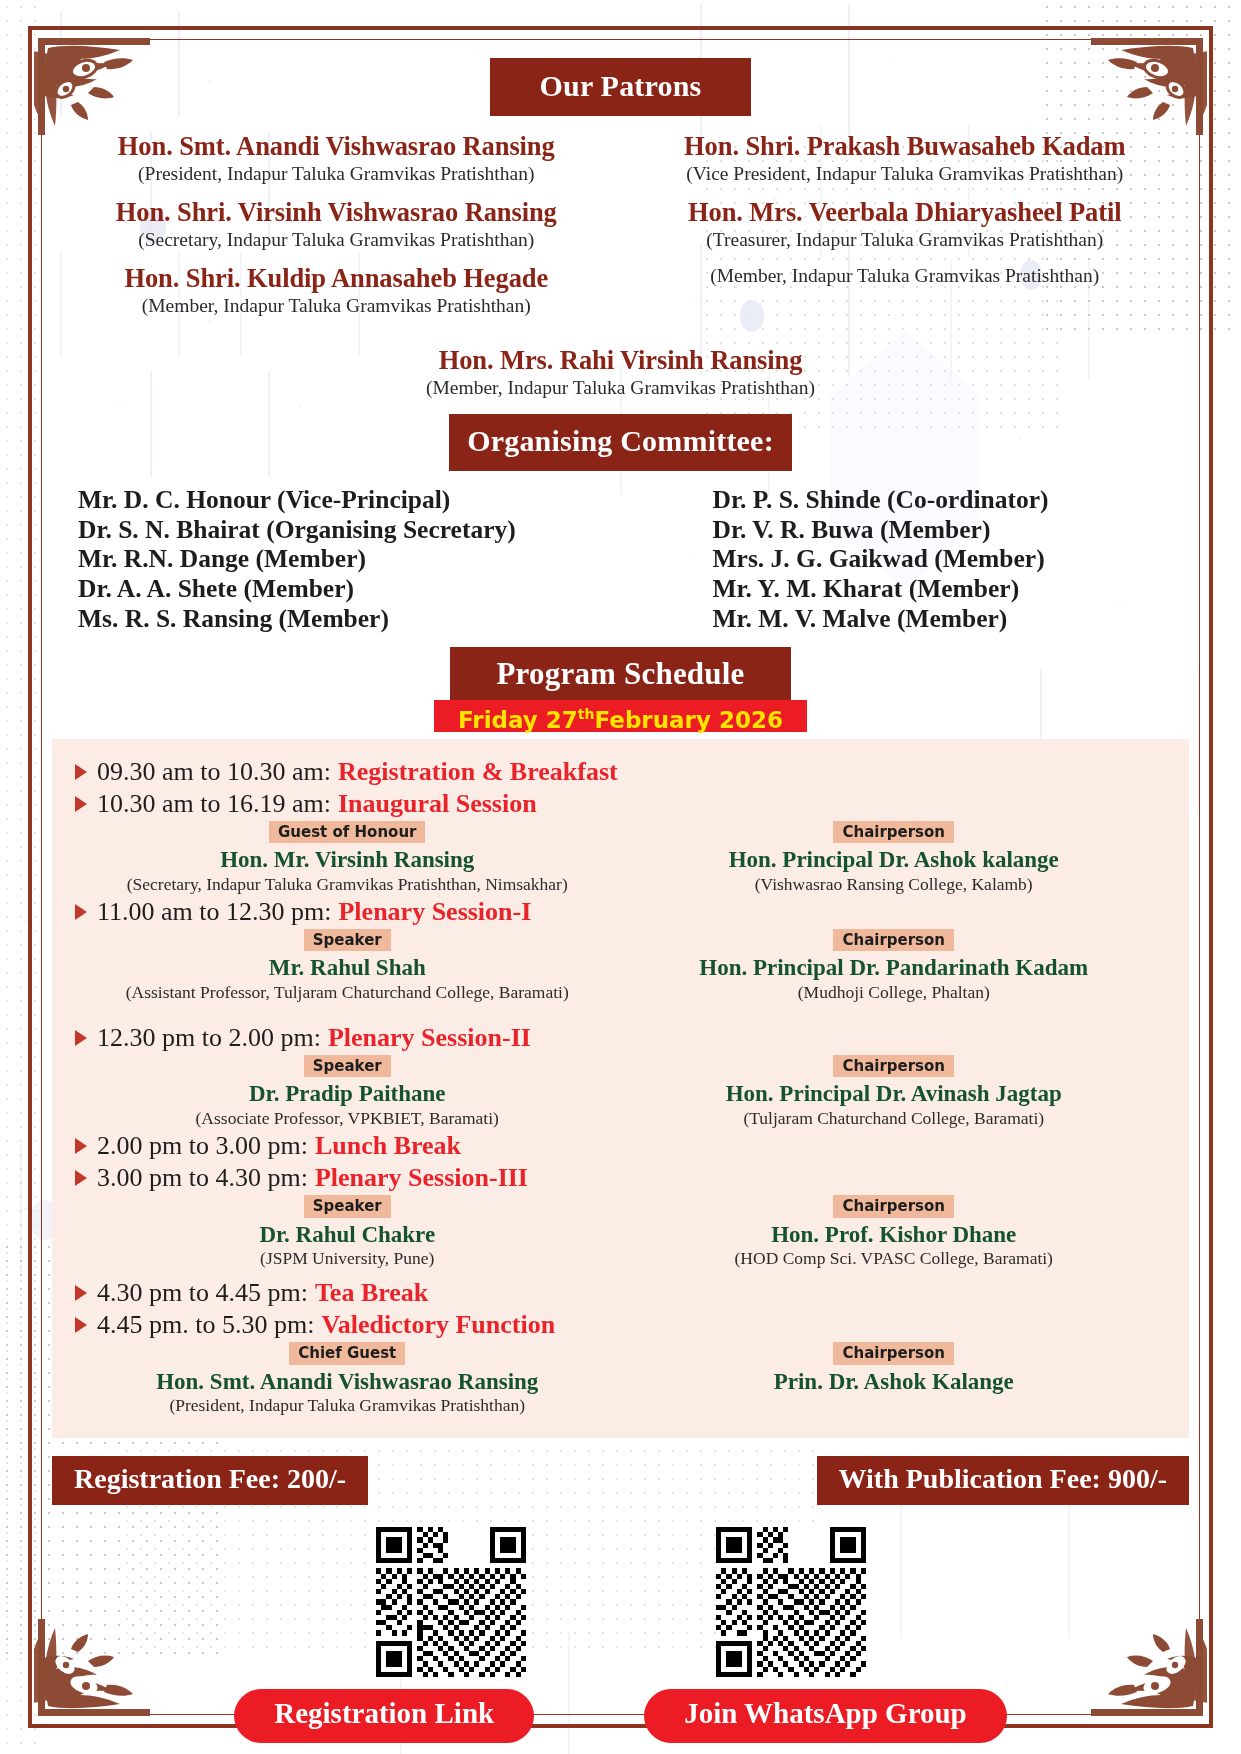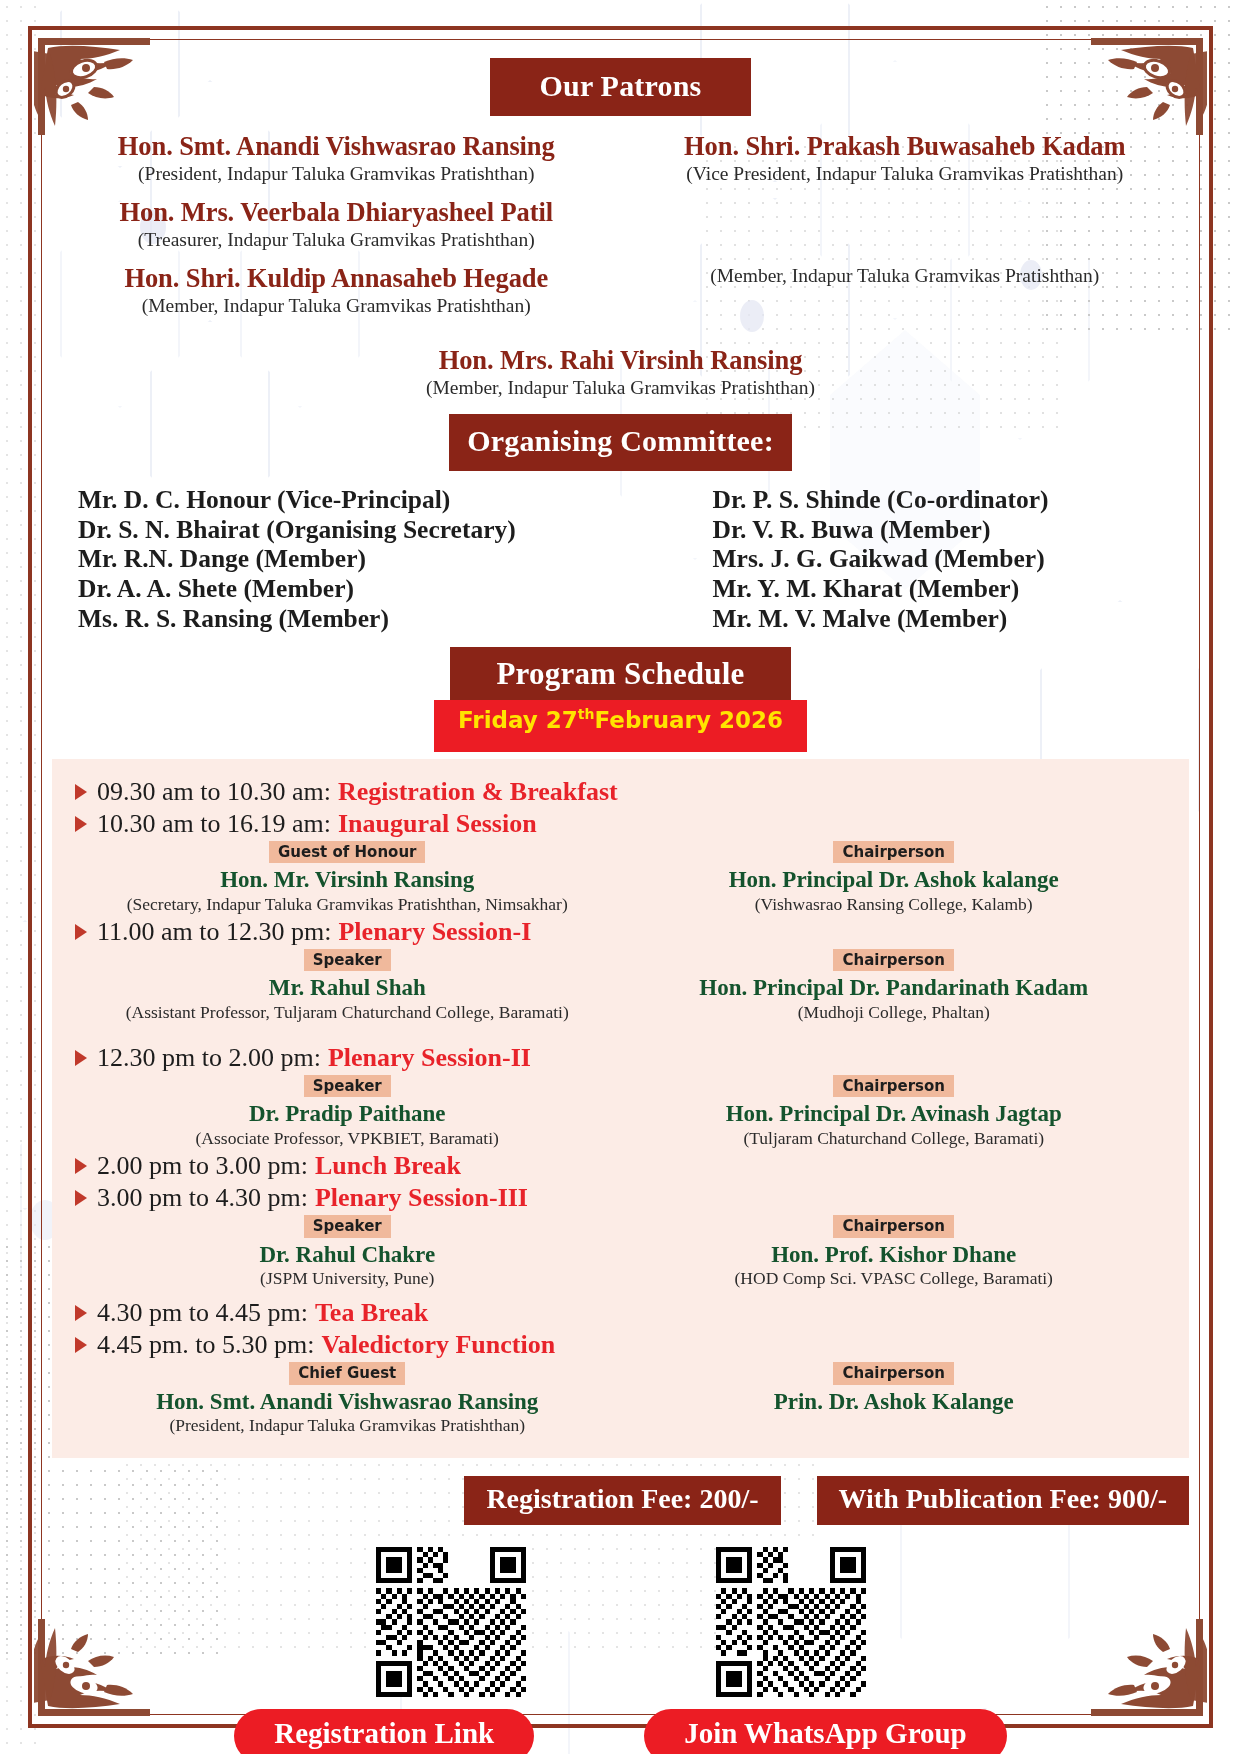--- a/index.html
+++ b/index.html
@@ -86,21 +86,21 @@
   .org-col.right { padding-left:92px; }
   .org-item {
     font-weight:bold; font-size:25.5px; color:#1d1d1d; line-height:1.16;
   }
 
   
   .prog-head { text-align:center; margin-top:14px; }
   .date-band {
     display:inline-block; background:#ec1c24; color:#ffe400;
     font-family:"DejaVu Sans", sans-serif; font-weight:bold;
-    font-size:23px; padding:7px 24px 20px; line-height:1; position:relative;
+    font-size:23px; padding:7px 24px 0; line-height:1; position:relative;
     top:-3px;
   }
   .date-band sup { font-size:14px; vertical-align:super; }
 
   .sched {
     margin-top:4px; background:#fcece6; padding:16px 22px 22px;
     position:relative;
   }
   .line { display:flex; align-items:flex-start; margin:2px 0 2px; }
   .tri {
@@ -120,21 +120,21 @@
   }
   .pperson {
     color:#14532d; font-weight:bold; font-size:23px; line-height:1.2;
     margin-top:3px;
   }
   .paff { color:#2b2b2b; font-size:17.5px; line-height:1.2; }
   .gap { height:18px; }
   .gap-sm { height:7px; }
 
   
-  .fees { display:flex; justify-content:flex-end; gap:36px; margin-top:18px; }
+  .fees { display:flex; justify-content:space-between; gap:36px; margin-top:18px; }
   .fee-band {
     background:#8a2417; color:#fff; font-weight:bold; font-size:28px;
     padding:9px 22px 12px; line-height:1;
   }
   .qrrow { display:flex; justify-content:center; gap:190px; margin-top:22px; }
   .qr { width:150px; height:150px; display:block; }
   .btnrow { display:flex; justify-content:center; gap:110px; margin-top:12px; }
   .pill {
     background:#ec1c24; color:#fff; font-weight:bold; font-size:29px;
     border-radius:40px; padding:8px 40px 12px; line-height:1.15;
@@ -261,20 +261,24 @@
         <div class="pname">Hon. Smt. Anandi Vishwasrao Ransing</div>
         <div class="prole">(President, Indapur Taluka Gramvikas Pratishthan)</div>
       </div>
       <div class="pcol">
         <div class="pname">Hon. Shri. Prakash Buwasaheb Kadam</div>
         <div class="prole">(Vice President, Indapur Taluka Gramvikas Pratishthan)</div>
       </div>
     </div>
     <div class="prow">
       <div class="pcol">
+        <div class="pname">Hon. Shri. Virsinh Vishwasrao Ransing</div>
+        <div class="prole">(Secretary, Indapur Taluka Gramvikas Pratishthan)</div>
+      </div>
+      <div class="pcol">
         <div class="pname">Hon. Mrs. Veerbala Dhiaryasheel Patil</div>
         <div class="prole">(Treasurer, Indapur Taluka Gramvikas Pratishthan)</div>
       </div>
     </div>
     <div class="prow">
       <div class="pcol">
         <div class="pname">Hon. Shri. Kuldip Annasaheb Hegade</div>
         <div class="prole">(Member, Indapur Taluka Gramvikas Pratishthan)</div>
       </div>
       <div class="pcol">

